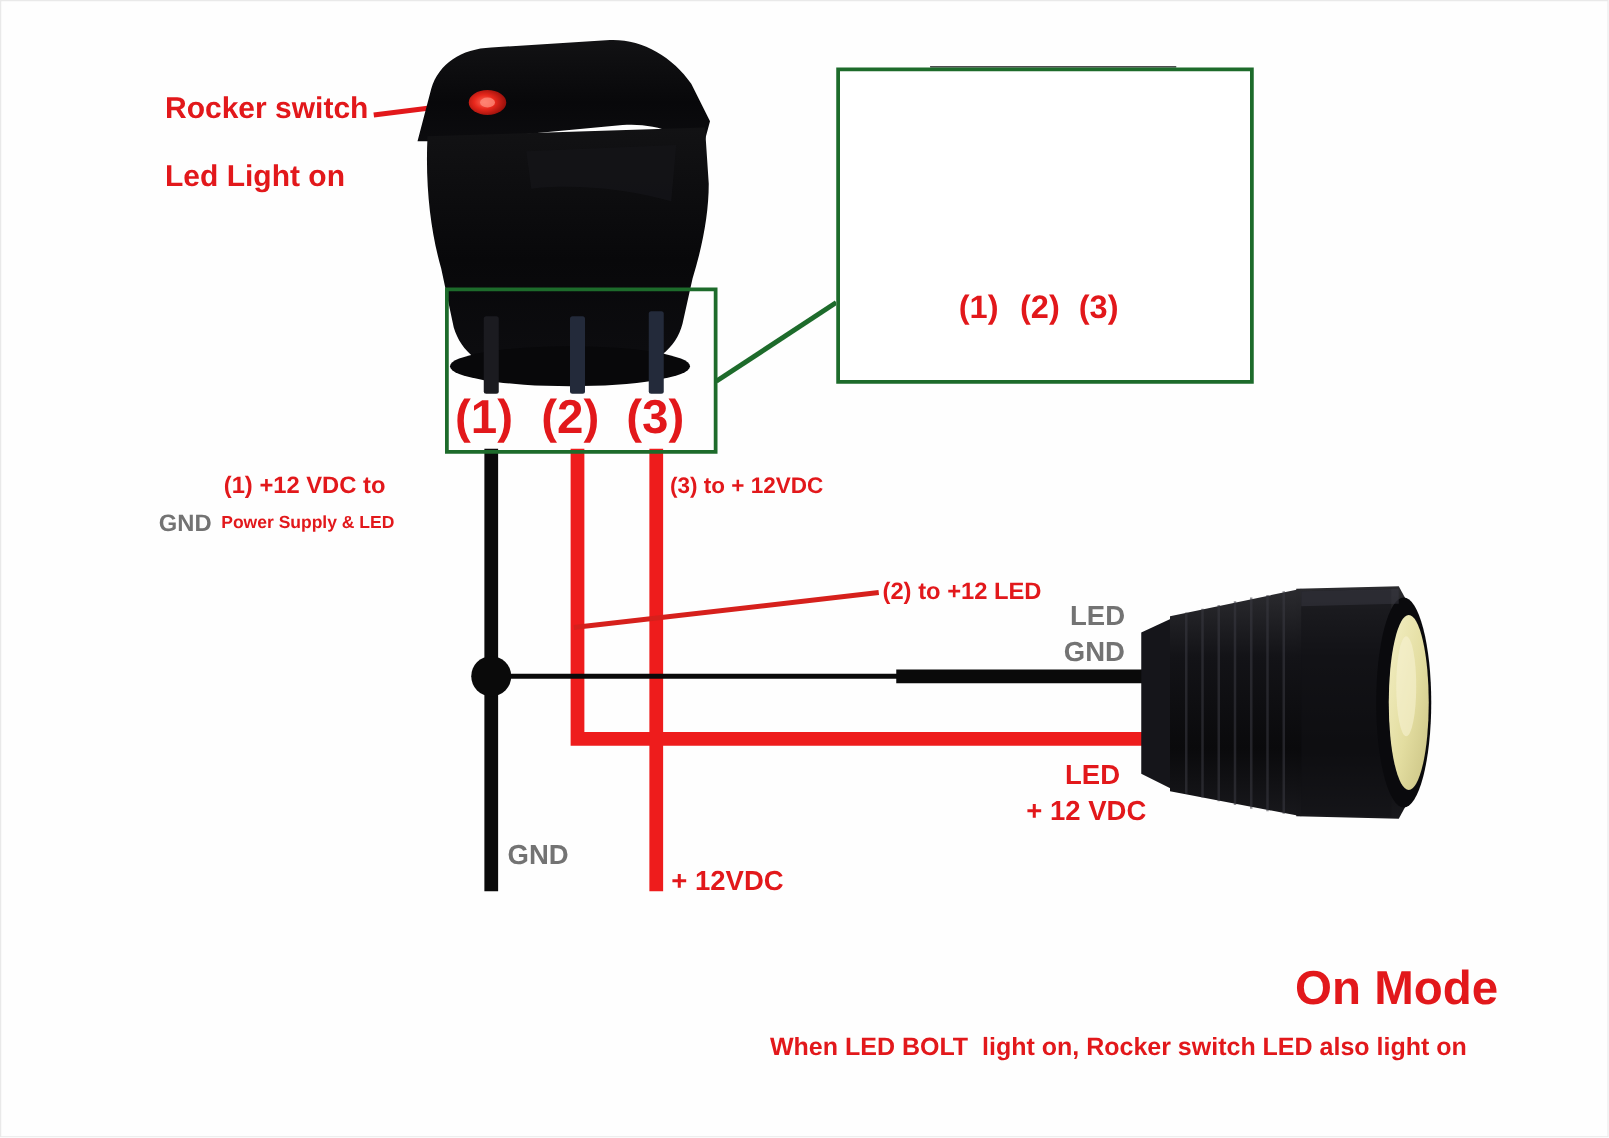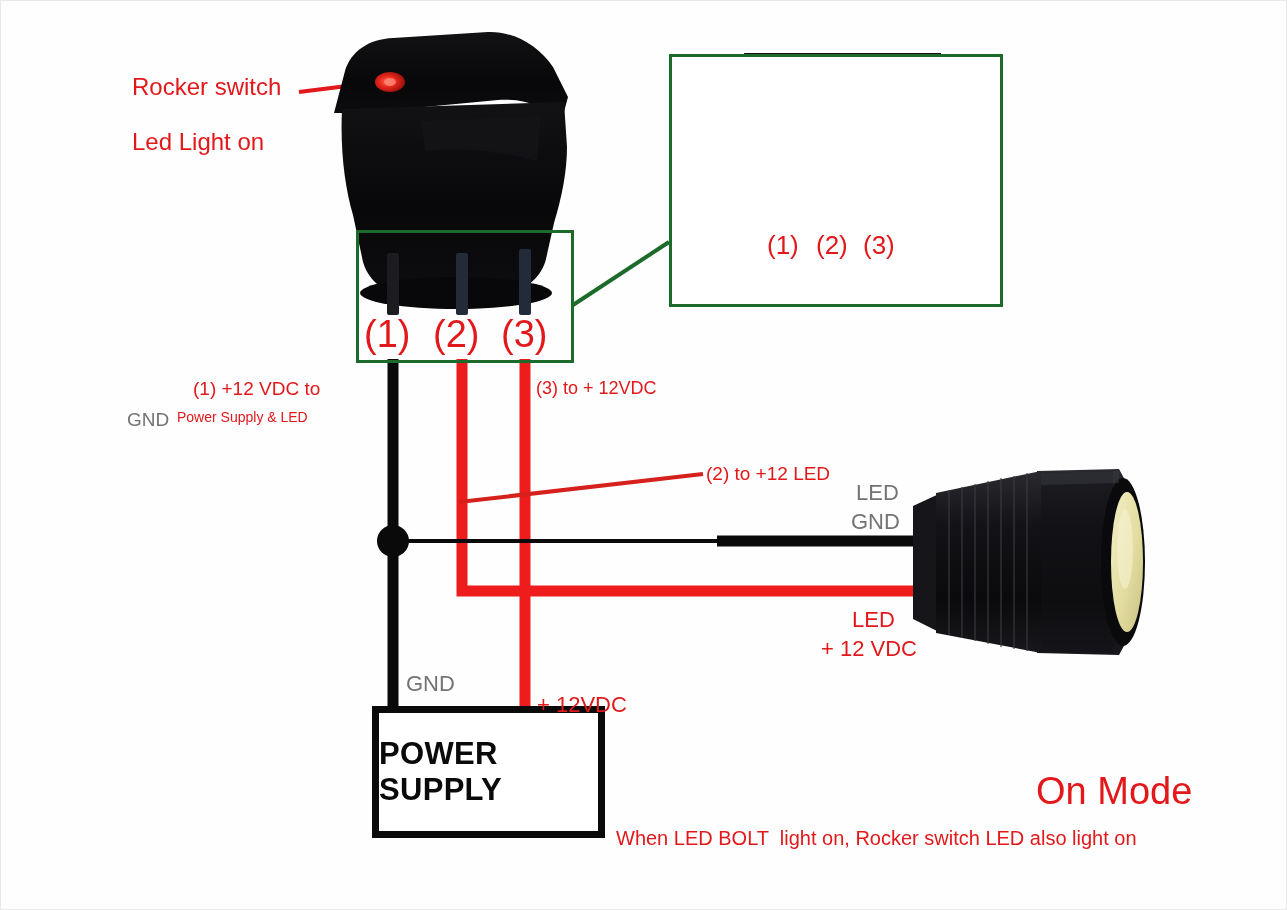--- a/index.html
+++ b/index.html
@@ -1,21 +1,21 @@
 <!DOCTYPE html>
 <html><head>
 <meta charset="utf-8">
 <style>
   html,body{margin:0;padding:0;background:#fff;}
   body{font-family:"Liberation Sans",sans-serif;}
   #stage{
     position:relative;width:1287px;height:910px;background:#fefefe;
     border:1px solid #e9e9e9;box-sizing:border-box;overflow:hidden;
   }
-  .lbl{position:absolute;font-weight:normal;white-space:pre;line-height:1.18;}
+  .lbl{position:absolute;font-weight:bold;white-space:pre;line-height:1.18;}
   .red{color:#E2181B;}
   .blk{color:#737373;}
   svg.layer{position:absolute;left:0;top:0;width:1287px;height:910px;pointer-events:none;}
   .psbox{
     position:absolute;border:7px solid #0a0a0a;background:#fff;
     display:flex;align-items:center;justify-content:center;box-sizing:border-box;
   }
   .psbox span{font-size:31px;font-weight:bold;color:#0a0a0a;letter-spacing:.3px;}
   .greenbox{position:absolute;border:3px solid #1d6b2b;box-sizing:border-box;background:transparent;}
   .insetbox{position:absolute;border:3px solid #1d6b2b;box-sizing:border-box;background:#fff;overflow:hidden;}
@@ -147,36 +147,33 @@
 
       <rect x="862" y="160" width="32" height="58" rx="3" fill="#16161a"></rect>
       <path d="M874,183 q8,6 2,18 q-7,-6 -2,-18 Z" fill="#e6e6e6"></path>
     </g>
   </svg>
 
   <div class="greenbox" style="left:355px;top:229px;width:218px;height:133px;"></div>
 
   <div class="insetbox" style="left:668px;top:53px;width:334px;height:253px;"></div>
 
-  <div class="psbox" style="left:371px;top:705px;width:233px;height:132px;">
-    <span>POWER SUPPLY</span>
-  </div>
 
   <div class="lbl red" style="left:131px;top:72px;font-size:24px;">Rocker switch</div>
   <div class="lbl red" style="left:131px;top:107px;font-size:24px;margin-top:20px;">Led Light on</div>
 
   <div class="lbl red" style="left:363px;top:311px;font-size:38px;">(1)</div>
   <div class="lbl red" style="left:432px;top:311px;font-size:38px;">(2)</div>
   <div class="lbl red" style="left:500px;top:311px;font-size:38px;">(3)</div>
 
   <div class="lbl red" style="left:766px;top:229px;font-size:26px;">(1)</div>
   <div class="lbl red" style="left:815px;top:229px;font-size:26px;">(2)</div>
   <div class="lbl red" style="left:862px;top:229px;font-size:26px;">(3)</div>
 
-  <div class="lbl red" style="left:192px;top:377px;font-size:19px;">(1) +12 VDC to</div>
+  <div class="lbl red" style="left:178px;top:377px;font-size:19px;">(1) +12 VDC to</div>
   <div class="lbl blk" style="left:126px;top:408px;font-size:19px;">GND</div>
   <div class="lbl red" style="left:176px;top:408px;font-size:14px;">Power Supply &amp; LED</div>
 
   <div class="lbl red" style="left:535px;top:377px;font-size:18px;">(3) to + 12VDC</div>
 
   <div class="lbl red" style="left:705px;top:462px;font-size:19px;">(2) to +12 LED</div>
 
   <div class="lbl blk" style="left:855px;top:479px;font-size:22px;">LED</div>
   <div class="lbl blk" style="left:850px;top:508px;font-size:22px;">GND</div>
 

